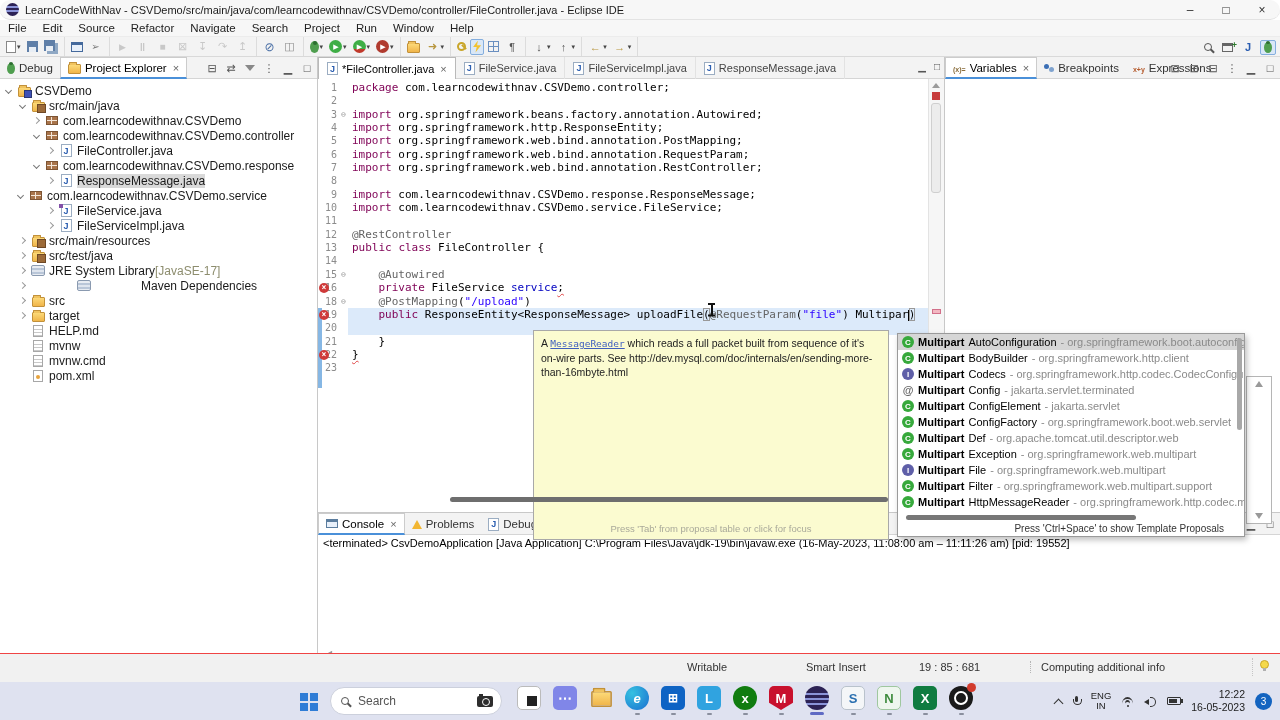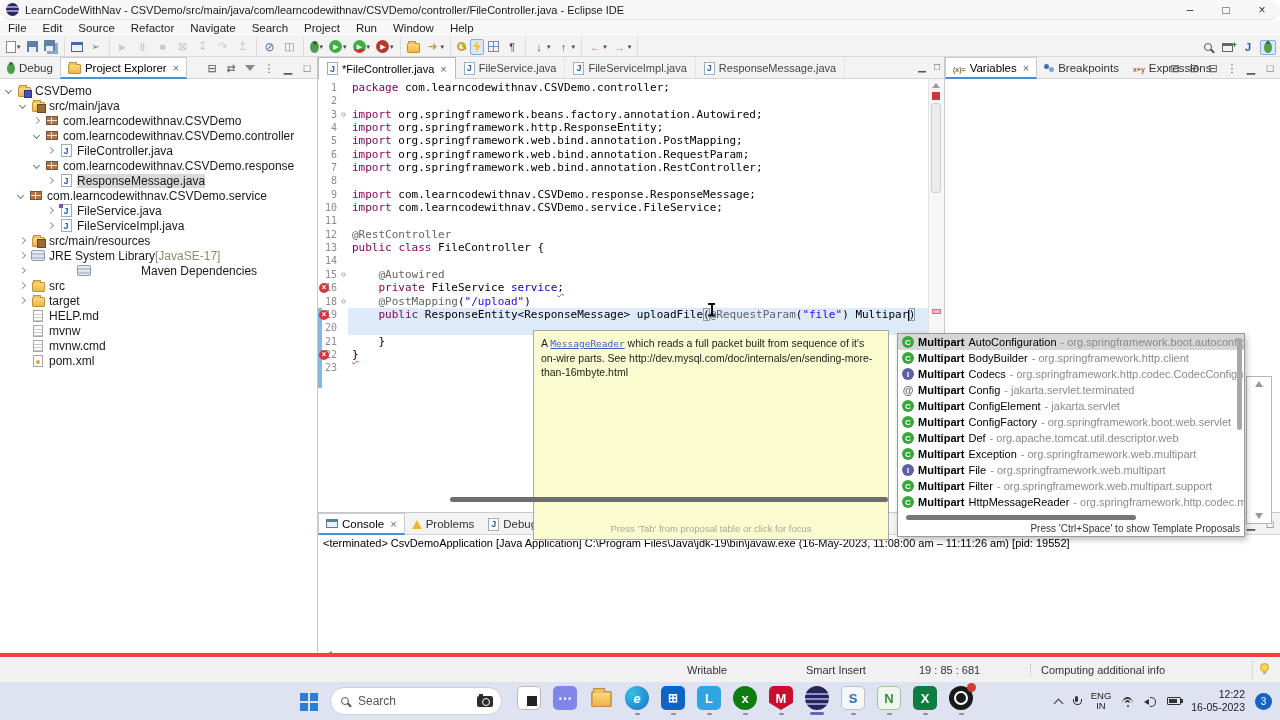--- a/index.html
+++ b/index.html
@@ -147,21 +147,21 @@
   .bpico{width:5px;height:5px;border-radius:50%;background:#3b6fb5;box-shadow:5px 3px 0 #7fa3cf;margin:0 5px 3px 0;}
   .vti-expressions::before{content:"x+y";font:bold 7px "Liberation Sans",sans-serif;color:#b55b2d;}
   
   #console{position:absolute;left:318px;top:512px;width:962px;height:141px;background:#fff;border-top:1px solid #c8c8c8;}
   #cmsg{position:absolute;left:5px;top:24px;right:5px;font-size:11px;color:#000;white-space:nowrap;}
   .conico{width:12px;height:9px;background:#e8f0fa;border:1px solid #5b7d9e;border-top:3px solid #5b7d9e;}
   .warnico{width:0;height:0;border-left:5px solid transparent;border-right:5px solid transparent;border-bottom:9px solid #f2b632;position:relative;}
   .cscrolll{position:absolute;left:8px;top:136px;font-size:8px;color:#999;}
   
   #statusbar{position:absolute;left:0;top:653px;width:1280px;height:29px;background:#f1f1f1;
-    border-top:4px solid #ef4444;font-size:11px;color:#333;}
+    border-top:1px solid #ef4444;font-size:11px;color:#333;}
   .seg{position:absolute;top:7px;}
   #seg1{left:687px;} #seg2{left:806px;} #seg3{left:919px;}
   #seg4{left:1030px;border-left:1px dotted #b5b5b5;padding-left:10px;}
   .bulb{position:absolute;left:1260px;top:6px;width:9px;height:9px;background:#f5d94a;border:1px solid #c9a62a;border-radius:50%;}
   .bulb::after{content:"";position:absolute;left:2px;bottom:-3px;width:3px;height:3px;background:#b0b0b0;}
   .sbsep{position:absolute;top:4px;height:18px;border-left:1px dotted #c5c5c5;}
   
   #taskbar{position:absolute;left:0;top:682px;width:1280px;height:38px;background:#dfe2f0;display:flex;align-items:center;}
   .start{display:grid;grid-template-columns:8px 8px;grid-template-rows:8px 8px;gap:1.5px;position:absolute;left:300px;top:11px;}
   .start span{background:#2f7cd6;}
@@ -226,21 +226,21 @@
   .crow{display:flex;align-items:center;height:16px;padding:0 4px;font-size:11px;white-space:nowrap;overflow:hidden;gap:4px;}
   .crow.sel{background:#d6d6d6;}
   .kico{width:12px;height:12px;border-radius:50%;color:#fff;font:bold 8px "Liberation Sans",sans-serif;
     display:flex;align-items:center;justify-content:center;flex:none;}
   .kico-class{background:#37a93c;}
   .kico-interface{background:#5f5fa8;}
   .kico-annotation{background:transparent;color:#666;font-size:11px;}
   .cpkg{color:#8a8a8a;}
   #popvscroll{position:absolute;right:2px;top:4px;width:5px;height:92px;background:#a8a8a8;border-radius:3px;}
   #pophscroll{position:absolute;left:8px;bottom:16px;width:230px;height:5px;background:#777;border-radius:3px;}
-  #popfooter{position:absolute;right:4px;bottom:2px;font-size:10px;color:#333;}
+  #popfooter{position:absolute;right:20px;bottom:2px;font-size:10px;color:#333;}
   #infostrip{position:absolute;left:1246px;top:376px;width:26px;height:148px;background:#fff;border:1px solid #b5b5b5;z-index:29;}
   .istri-up{position:absolute;left:8px;top:4px;width:0;height:0;border-left:4px solid transparent;border-right:4px solid transparent;border-bottom:6px solid #999;}
   .istri-dn{position:absolute;left:8px;bottom:4px;width:0;height:0;border-left:4px solid transparent;border-right:4px solid transparent;border-top:6px solid #999;}
   #ibeam{position:absolute;left:708px;top:303px;width:7px;height:13px;z-index:40;}
   #ibeam::before{content:"";position:absolute;left:3px;top:0;width:1.5px;height:13px;background:#111;}
   #ibeam::after{content:"";position:absolute;left:0;top:0;width:7px;height:1.5px;background:#111;box-shadow:0 11.5px 0 #111;}
 </style>
 </head>
 <body>
 
@@ -495,20 +495,27 @@
       </div>
       <div class="trow" style="padding-left: 20px;">
         <span class="chv closed"></span>
         <span class="ti ti-srcpkg">
           <span class="icofolder"></span>
         </span>
         <span class="tlabel">src/main/resources</span>
       </div>
       <div class="trow" style="padding-left: 20px;">
         <span class="chv closed"></span>
+        <span class="ti ti-srcpkg">
+          <span class="icofolder"></span>
+        </span>
+        <span class="tlabel">src/test/java</span>
+      </div>
+      <div class="trow" style="padding-left: 20px;">
+        <span class="chv closed"></span>
         <span class="ti ti-lib">
           <span class="ti-libico"></span>
         </span>
         <span class="tlabel">JRE System Library</span>
         <span class="tsuffix"> [JavaSE-17]</span>
       </div>
       <div class="trow" style="padding-left: 20px; gap: 46px;">
         <span class="chv closed"></span>
         <span class="ti ti-lib">
           <span class="ti-libico"></span>

